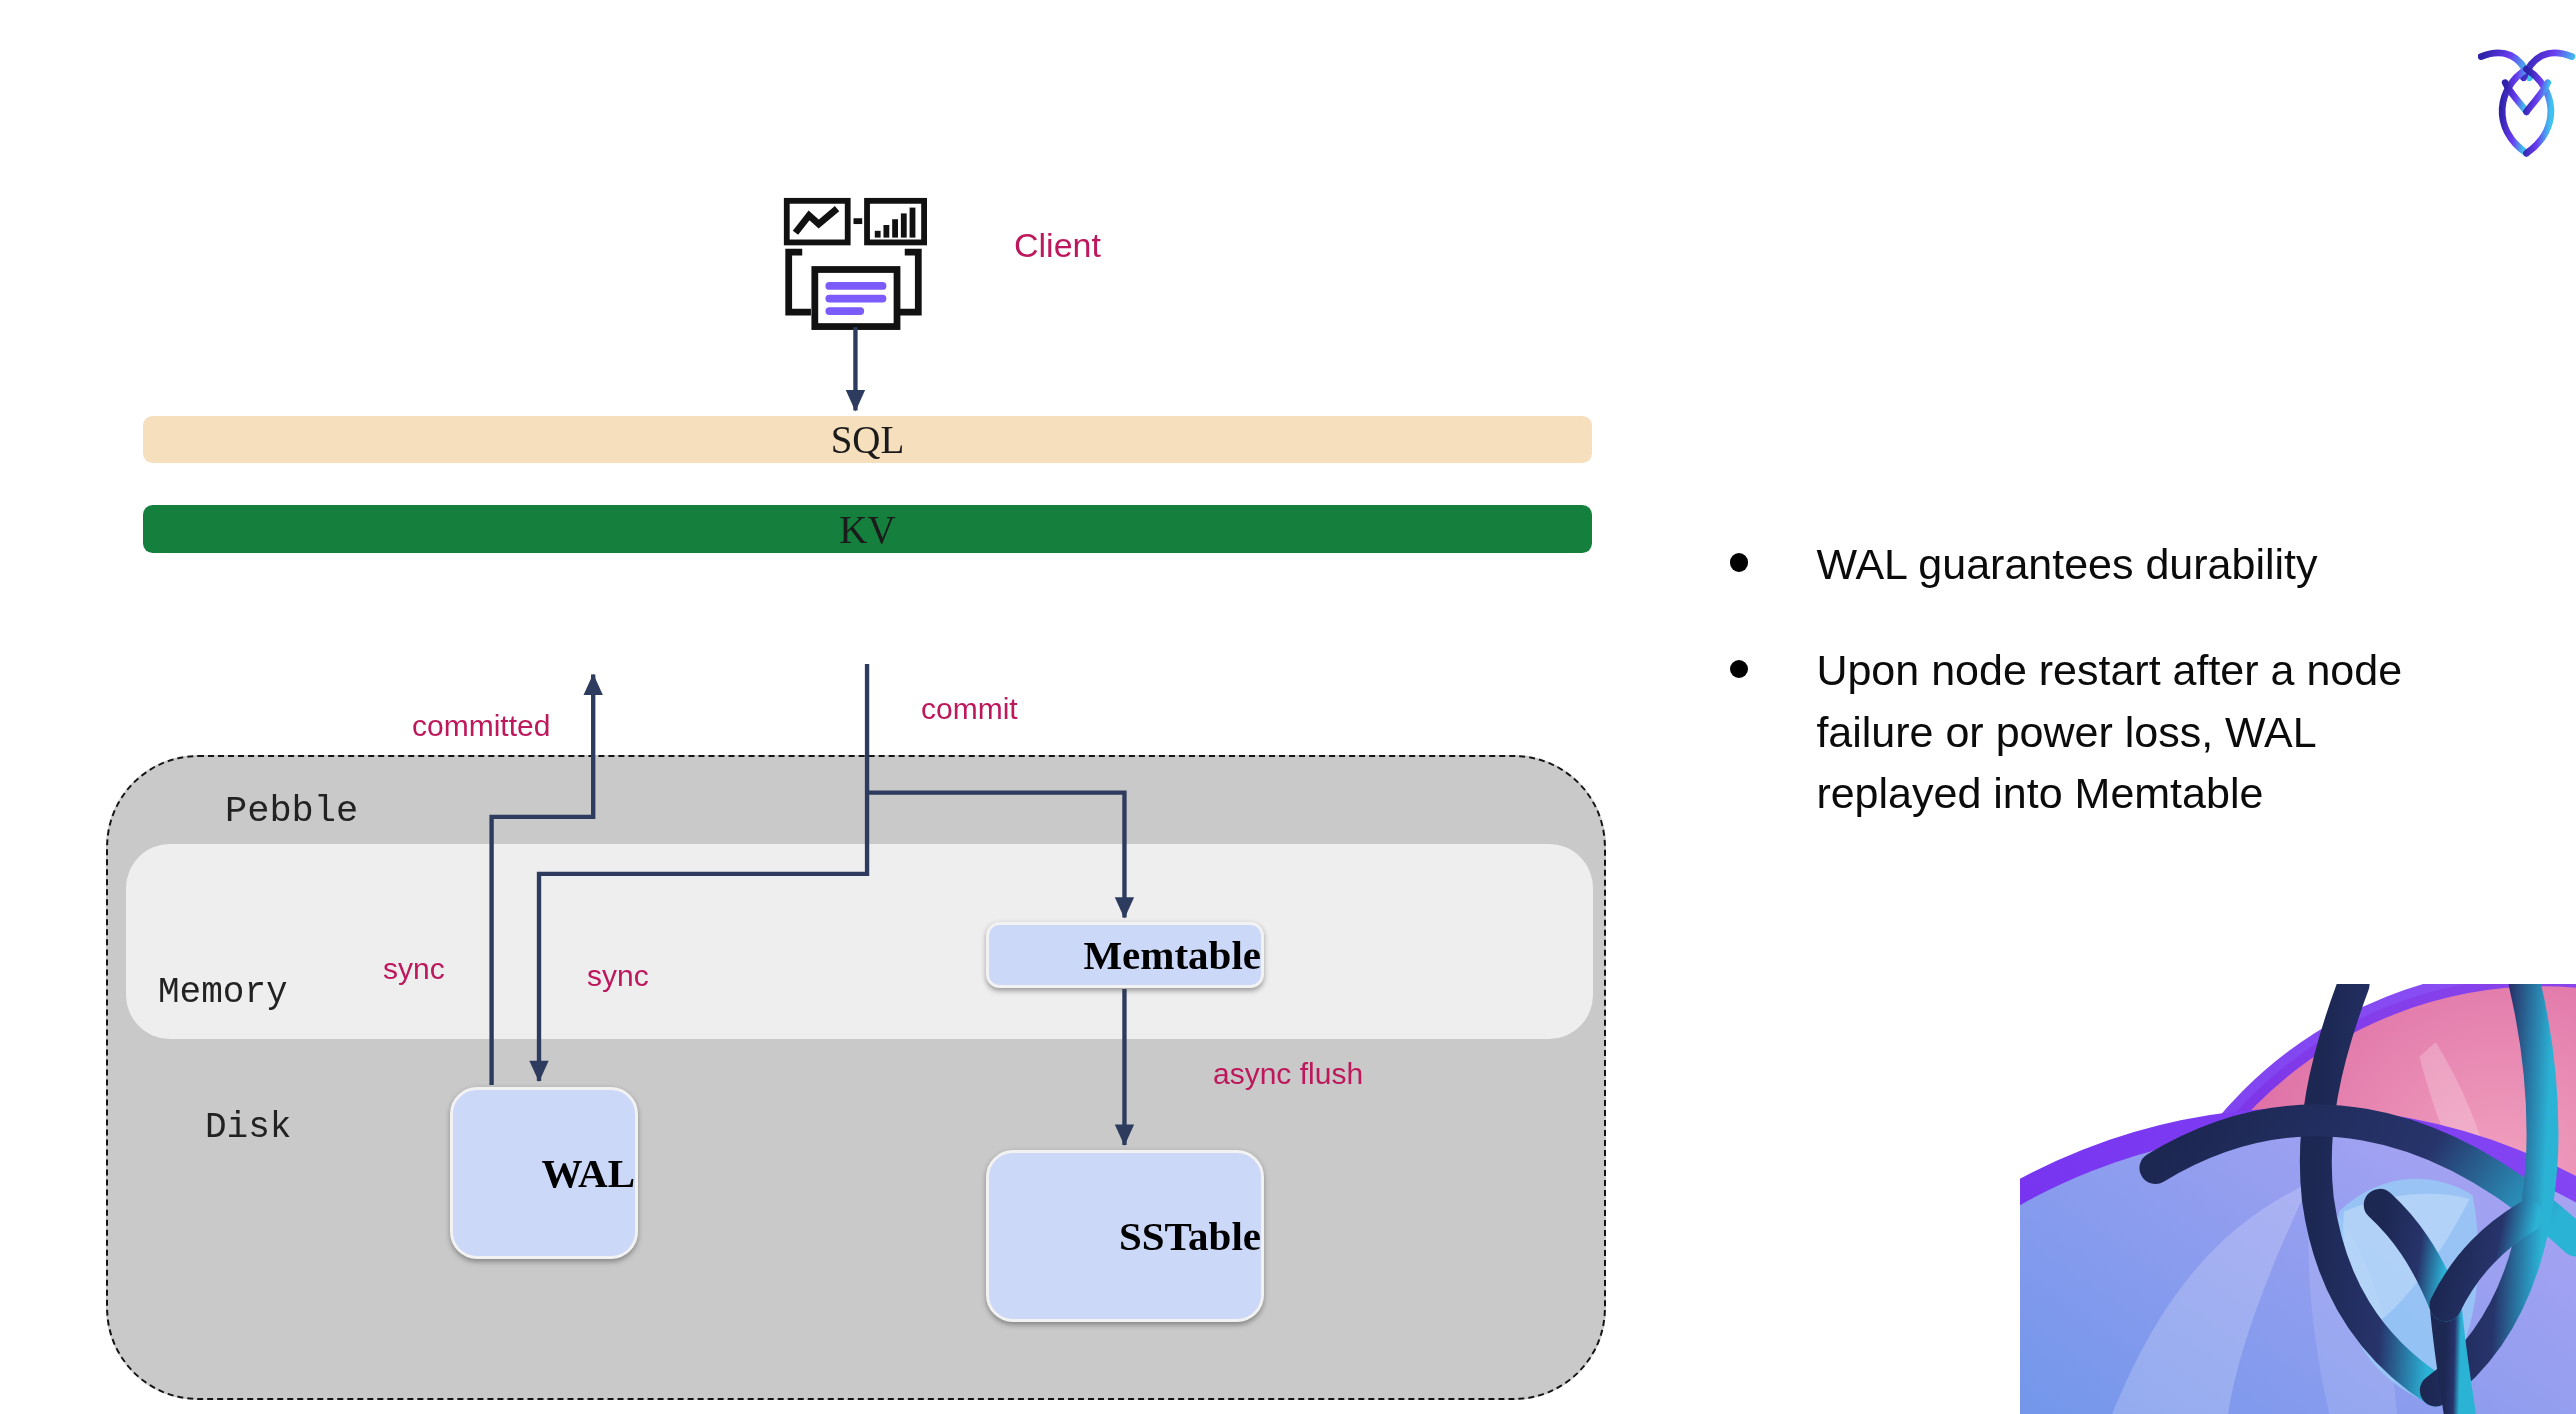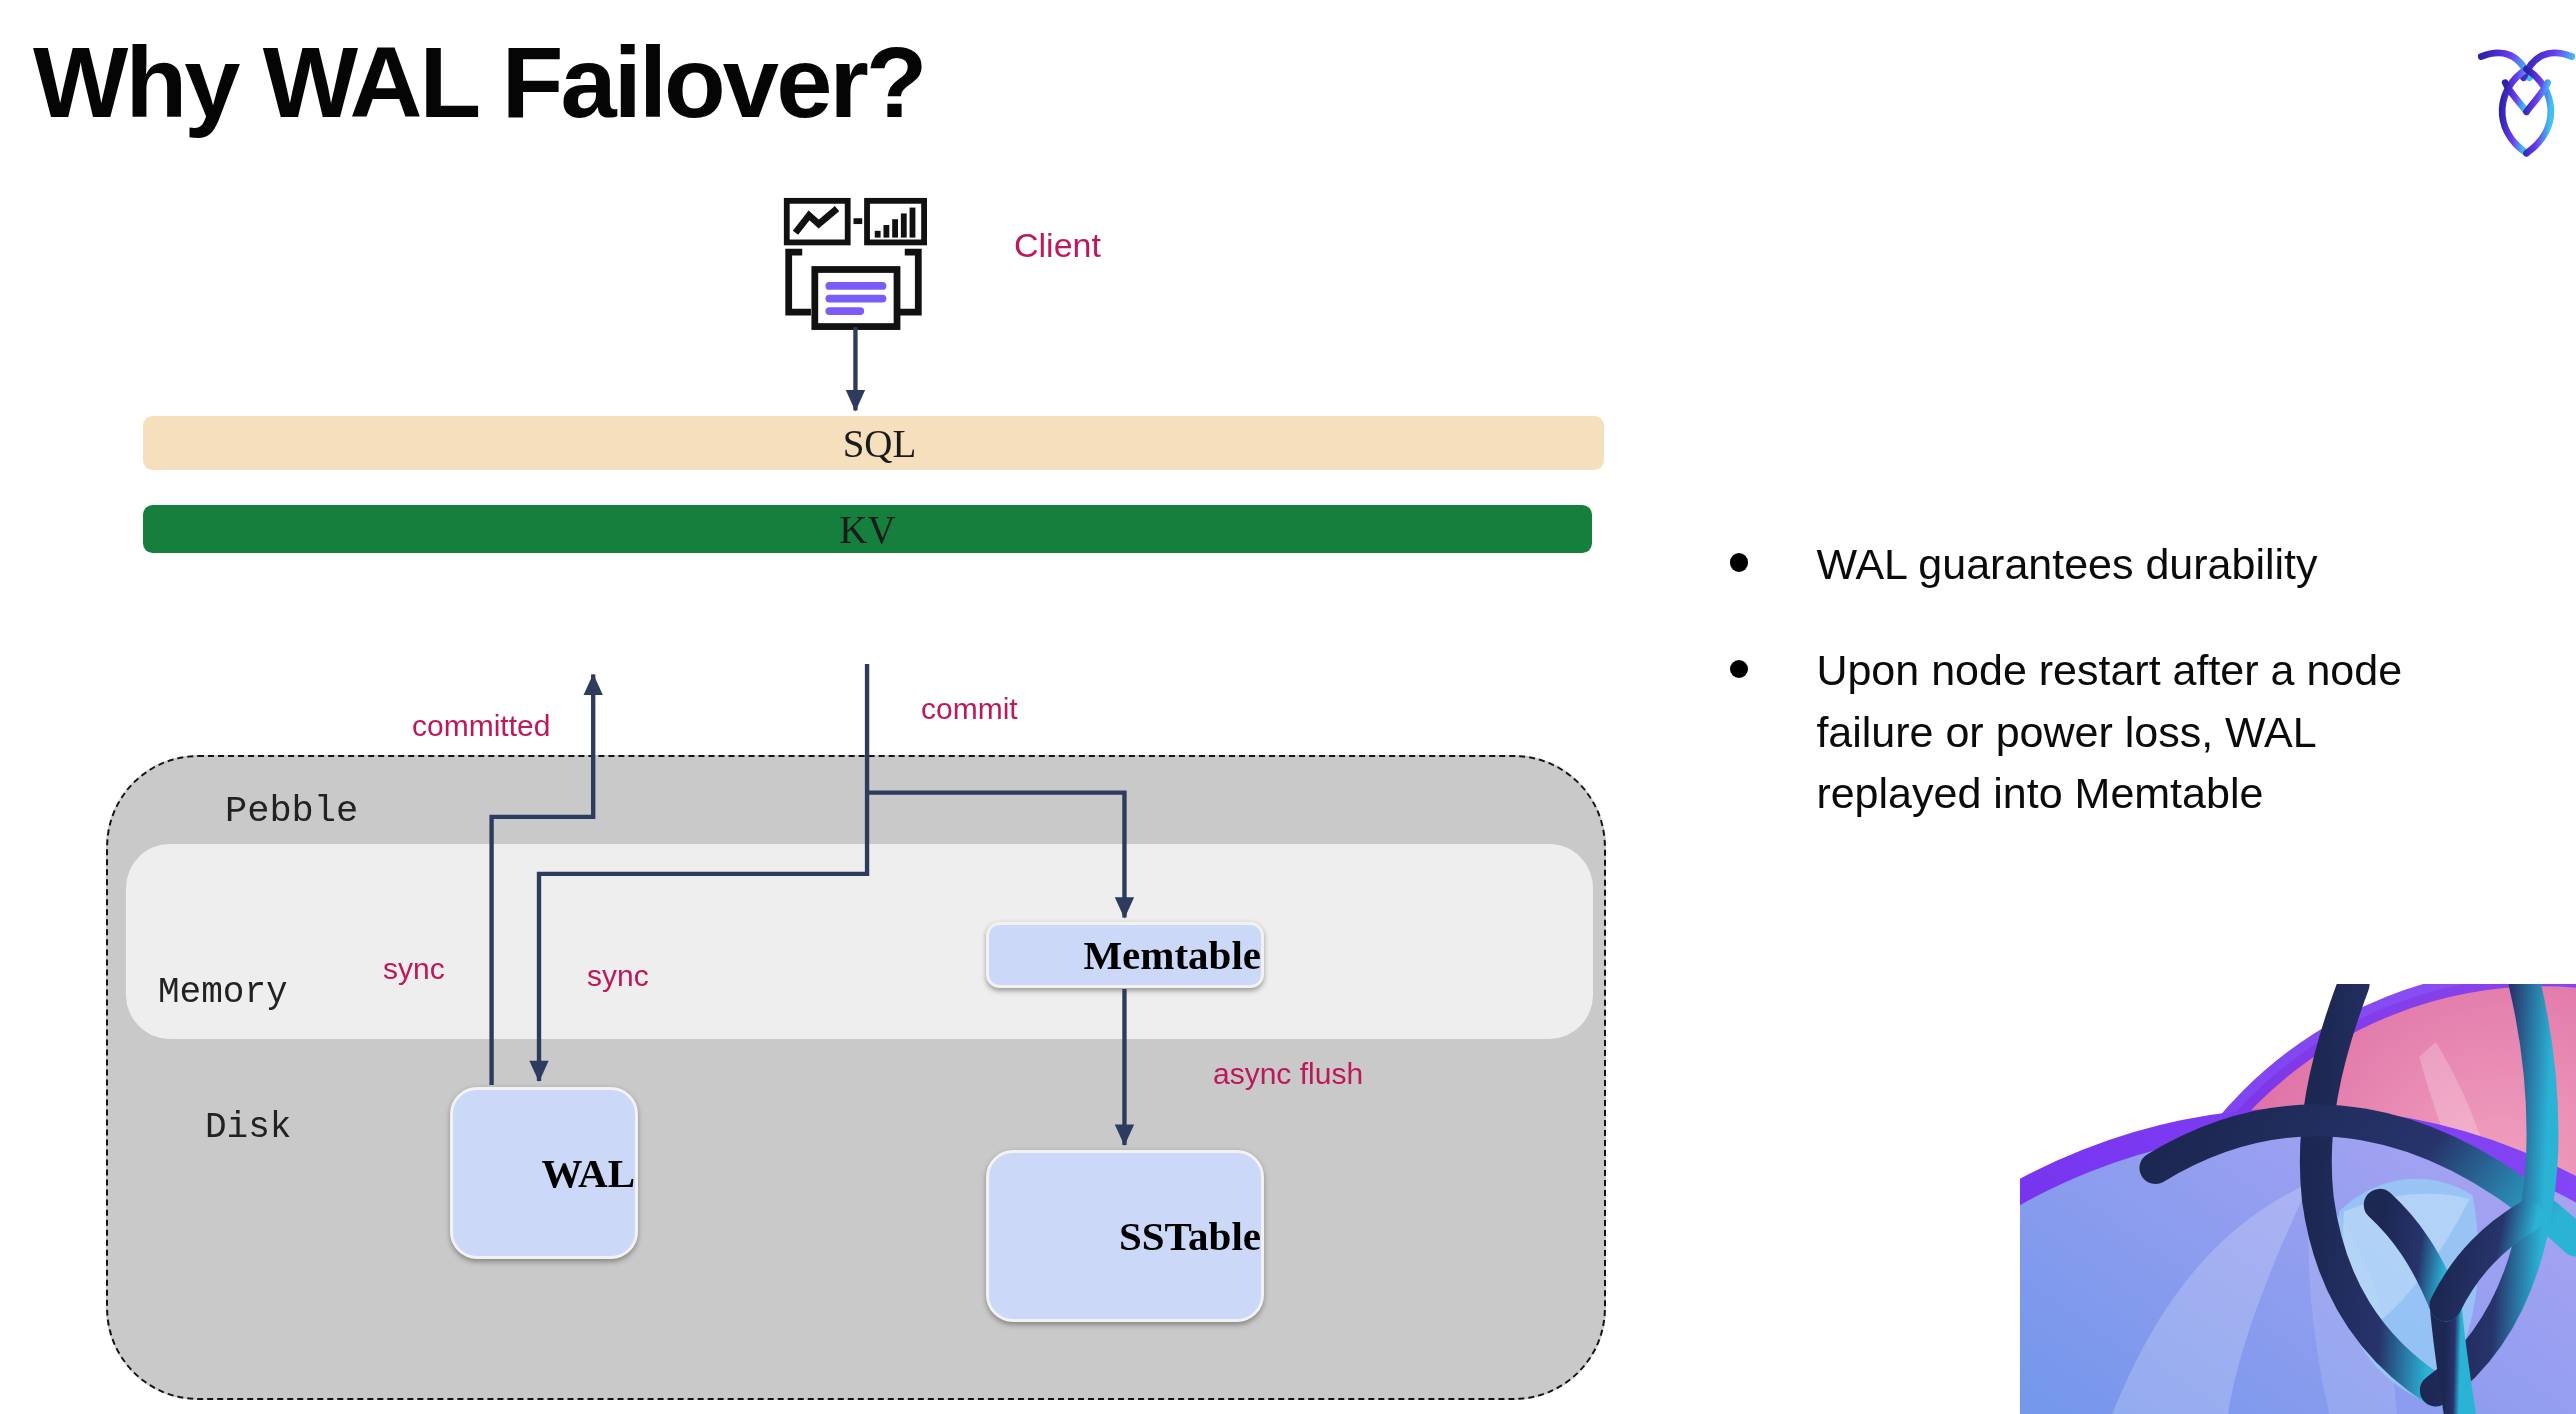--- a/index.html
+++ b/index.html
@@ -11,21 +11,21 @@
   .title{left:33px;top:25px;font-size:101px;font-weight:800;letter-spacing:-2.9px;color:#050505;
          font-family:"Liberation Sans",sans-serif;}
 
   
   .sans-label{font-size:30px;color:#be185d;white-space:nowrap;}
   .client-label{left:1014px;top:226px;font-size:34px;}
 
   
   .layer-bar{left:143px;width:1449px;border-radius:9.7px;display:flex;align-items:center;justify-content:center;
              font-family:"Liberation Serif",serif;font-size:39px;color:#1b1b1b;}
-  .bar-sql{top:416px;height:54px;background:#f5dfbc;padding-left:12px;}
+  .bar-sql{top:416px;height:47px;background:#f5dfbc;}
   .bar-kv{top:505px;height:48px;background:#15803d;}
   .bar-storage{top:577px;height:86px;background:#d8d1e8;}
 
   
   .pebble{left:106px;top:755px;width:1500px;height:645px;border-radius:92px;
           background:#c9c9c9;border:2.9px dashed #141414;box-sizing:border-box;}
   .mem-band{left:126px;top:844px;width:1467px;height:195px;border-radius:44px;background:#eeeeee;}
   .serif-label{font-family:Liberation Mono, monospace;font-size:37px;color:#222;white-space:nowrap;}
   .pebble-label{left:225px;top:790px;}
   .memory-label{left:158px;top:972px;font-size:36px;}
@@ -54,21 +54,20 @@
   .bullet-text{margin-left:68px;font-size:43px;line-height:1.43;color:#0b0b0b;width:658px;}
 
   svg{display:block;}
   .no-select{user-select:none;}
 </style>
 </head>
 <body>
 
 <div class="stage">
 
-  <div class="abs title no-select">Why WAL Failover?</div>
 
   <svg class="abs" style="left:2478px;top:43px;" width="97" height="118" viewBox="0 0 100 122">
     <defs>
       <linearGradient id="lg-logo" x1="0" y1="0.2" x2="1" y2="0.45">
         <stop offset="0" stop-color="#2d22a8"></stop>
         <stop offset="0.55" stop-color="#6a3cf0"></stop>
         <stop offset="1" stop-color="#3fc2ee"></stop>
       </linearGradient>
     </defs>
     <g fill="none" stroke="url(#lg-logo)" stroke-width="7" stroke-linecap="round">

